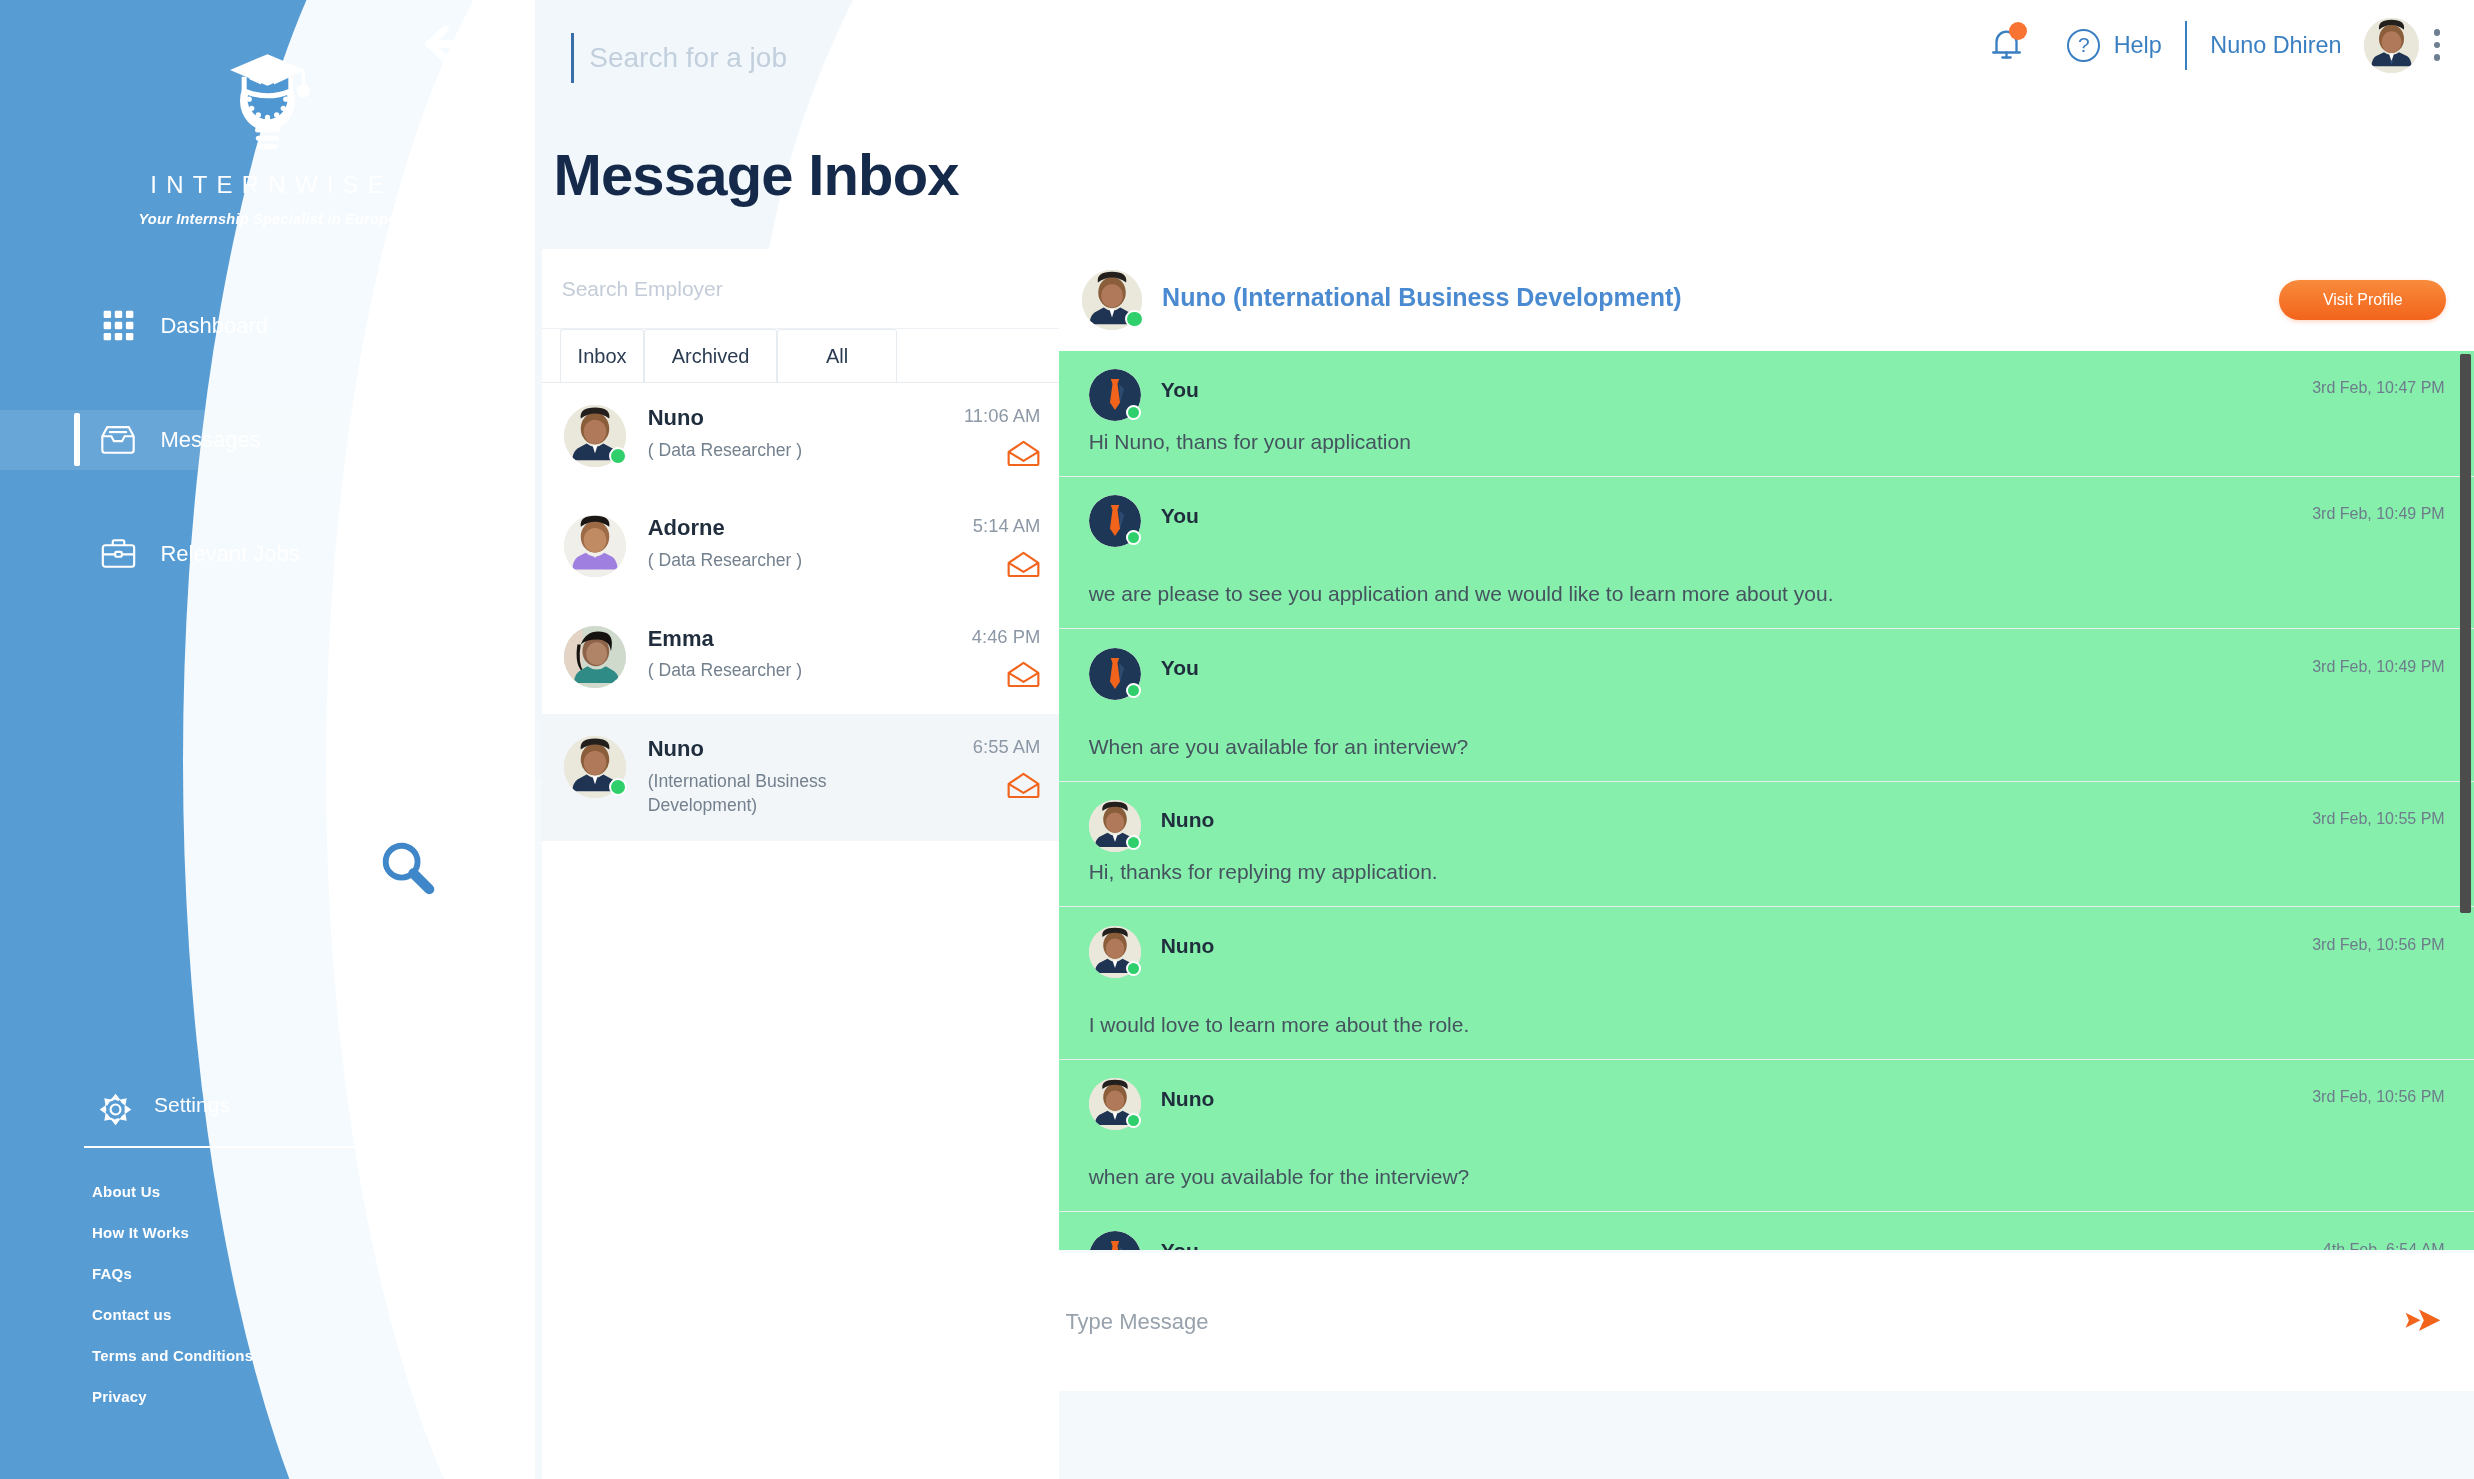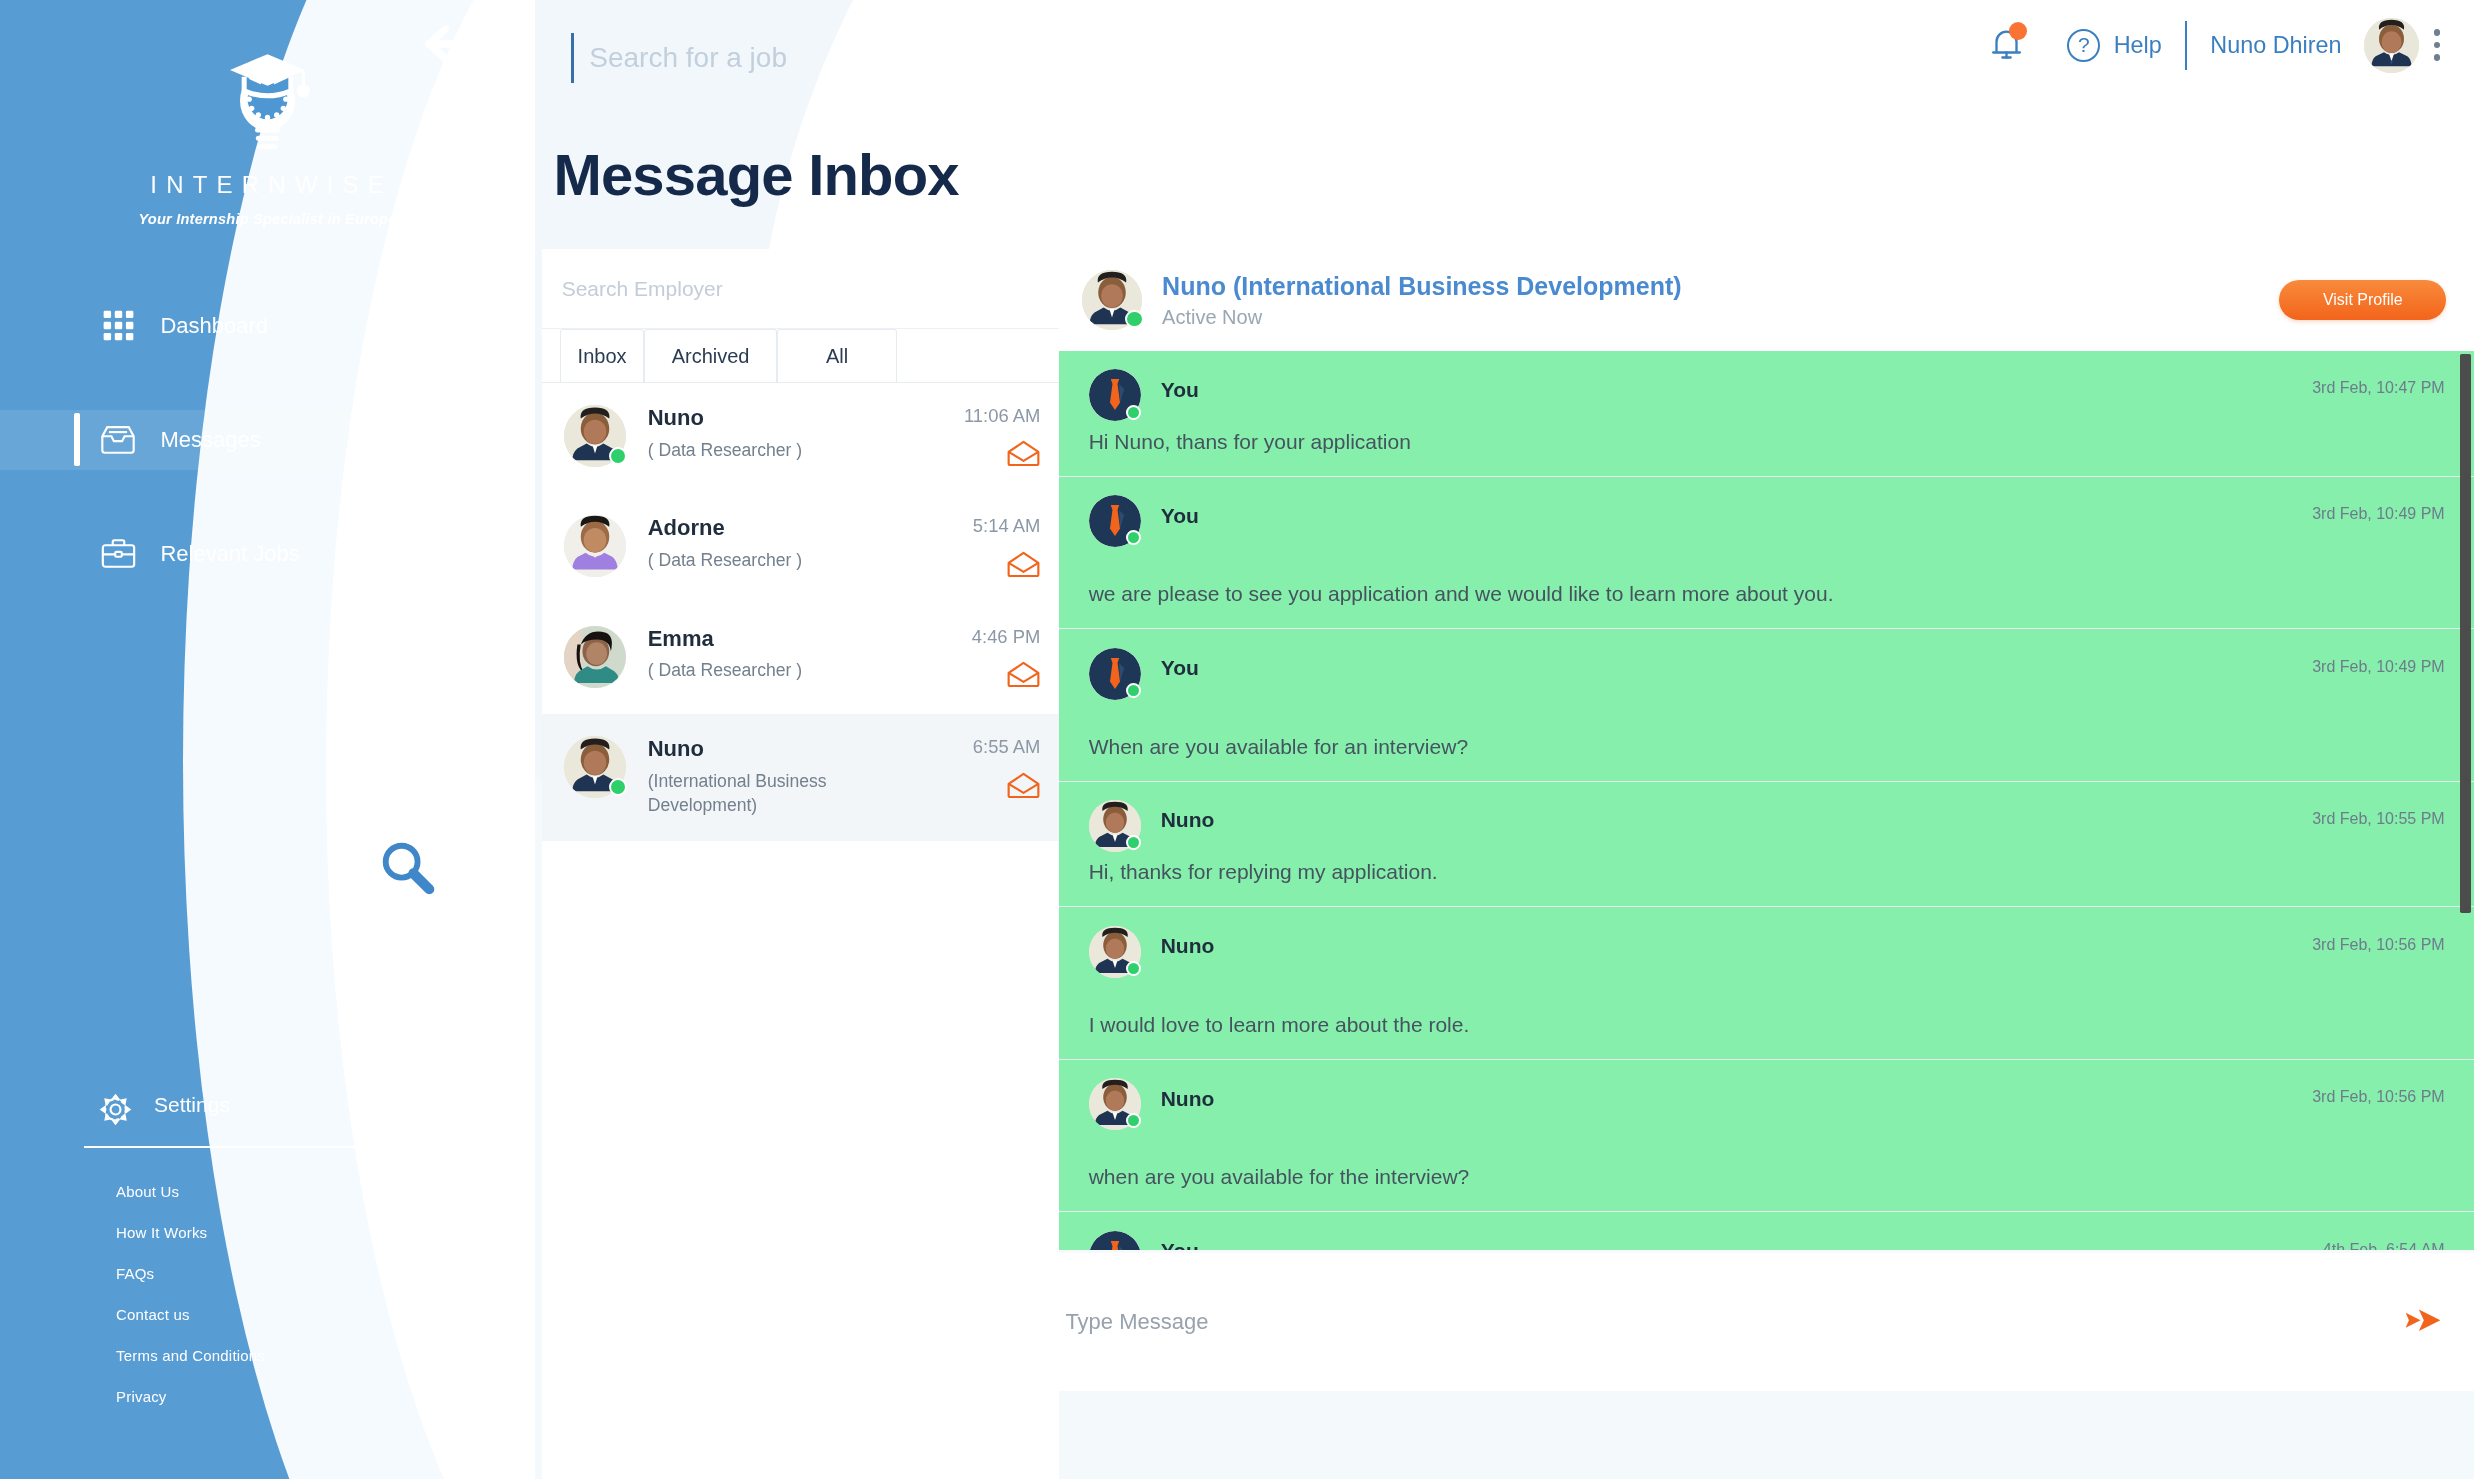--- a/index.html
+++ b/index.html
@@ -79,22 +79,23 @@
 
   .settings-block { position:absolute; left:0; bottom:0; width:535px; padding-bottom:50px; z-index:9;}
   .settings-row {
     display:flex; align-items:flex-start; padding-left:99px; color:#fff;
     font-size:21px; cursor:pointer; margin-bottom:20px;
   }
   .settings-row .gear { width:33px; height:33px; margin-right:22px; }
   .settings-divider { height:2.5px; background:#ffffff; margin:0 209px 0 84px; width:335px; }
   .footer-links { margin-top:35px; }
   .footer-link {
-    color:#ffffff; font-size:15px; padding-left:116px; margin-bottom:24px; cursor:pointer;
+    color:#ffffff; font-size:15px; padding-left:92px; margin-bottom:24px; cursor:pointer;
     letter-spacing:0.2px;
+    font-weight:bold;
   }
 
   
   .main { position:absolute; left:535px; top:0; width:1939px; height:1479px; background:#f4f9fc; overflow:hidden; }
   .main-bg-blob {
     position:absolute; left:218px; top:-519px; width:1882px; height:1882px;
     background:#ffffff; border-radius:50%; opacity:1; z-index:0;
   }
   .main-bg-blob2 {
     position:absolute; left:-368px; top:-753px; width:1673px; height:1673px;
@@ -509,21 +510,20 @@
                   <path d="M19 15 q17 -12 34 0 q2 -13 -17 -13 q-19 0 -17 13 z" fill="#221f1d"></path>
                   <ellipse cx="36" cy="31" rx="13" ry="14" fill="#b0795a"></ellipse>
                   <path d="M26 45 q10 8 20 0 l11 6 q6 5 6 14 H9 q0 -9 6 -14 z" fill="#1f3352"></path>
                   <path d="M33 47 l3 10 l3 -10 z" fill="#ffffff"></path>
                 </svg>
               </div>
               <span class="dot-online"></span>
             </div>
             <div class="chat-head-txt">
               <div class="chat-head-name">Nuno (International Business Development)</div>
-              <div class="chat-head-status">Active Now</div>
             </div>
             <button class="visit-btn">Visit Profile</button>
           </div>
 
           <div class="thread">
 
             <div class="msg">
               <div class="msg-top">
                 <div class="msg-av">
                   <div class="pic">

